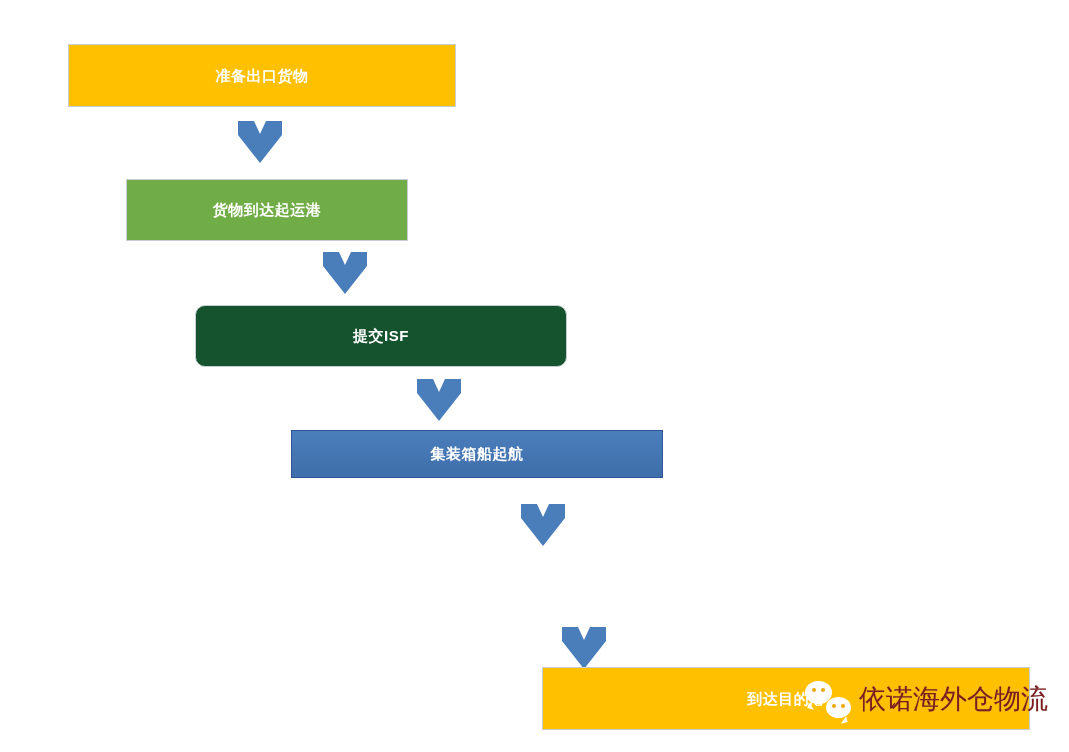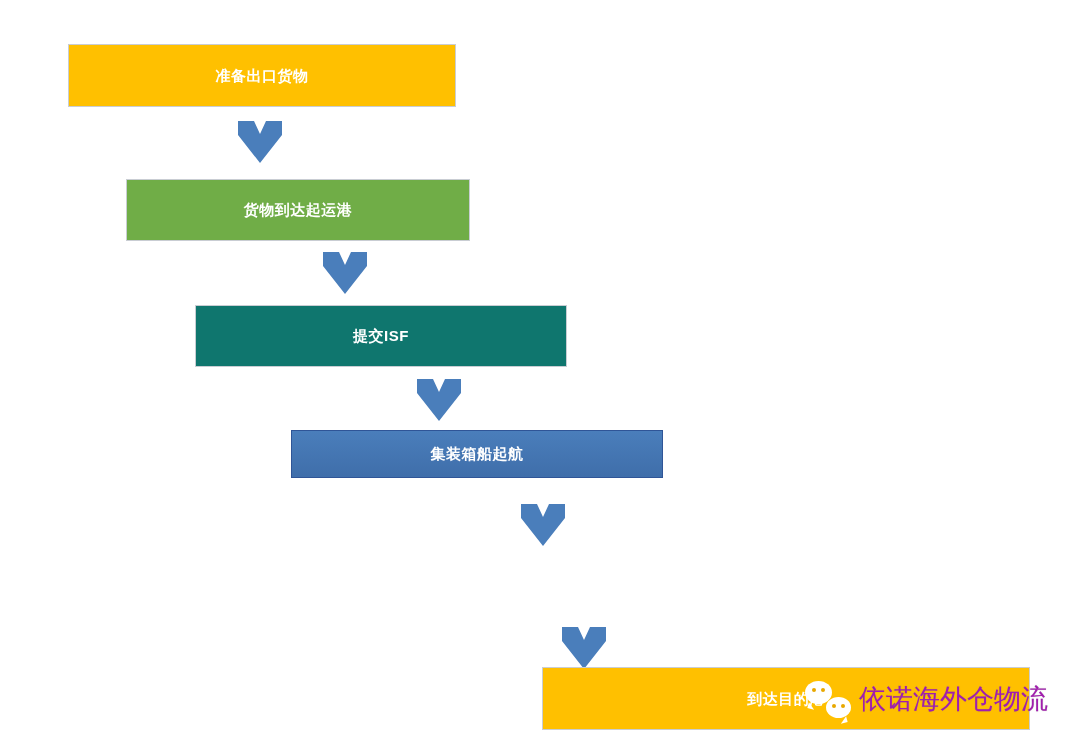--- a/index.html
+++ b/index.html
@@ -27,21 +27,21 @@
     color: #ffffff;
     font-weight: bold;
     font-size: 15px;
     letter-spacing: 0.5px;
     text-align: center;
     line-height: 1.2;
     user-select: none;
   }
   .flow-box.yellow  { background: #ffc000; }
   .flow-box.green   { background: #70ad47; }
-  .flow-box.orange  { background: #0f766e; }
+  .flow-box.orange  { background: #14532d; border-radius: 10px; }
   .flow-box.blue    {
     background: linear-gradient(180deg, #4a7ebb 0%, #3f6eaa 100%);
     border-color: #2f5597;
   }
 
   .arrow {
     position: absolute;
     display: block;
   }
   .arrow svg { display: block; }
@@ -110,42 +110,42 @@
     height: 4px;
     z-index: 3;
   }
   .wechat-logo .dot.b1 { left: 7px;  top: 8px; }
   .wechat-logo .dot.b2 { left: 16px; top: 8px; }
   .wechat-logo .dot.f1 { right: 15px; bottom: 10px; }
   .wechat-logo .dot.f2 { right: 6px;  bottom: 10px; }
 
   .watermark-text {
     font-size: 27px;
-    color: #a21caf;
+    color: #7f1d1d;
     white-space: nowrap;
     font-weight: normal;
     text-shadow: 0 0 1px rgba(120,120,120,0.55);
   }
 </style>
 </head>
 <body>
 
 <div id="canvas">
 
   <div class="flow-box yellow" style="left:68px; top:44px; width:388px; height:63px;">
     <span>准备出口货物</span>
   </div>
 
   <span class="arrow" style="left:238px; top:121px;">
     <svg width="44" height="42" viewBox="0 0 44 42" aria-hidden="true">
       <path d="M0 0 H16 L22 13 L28 0 H44 V14 L22 42 L0 14 Z" fill="#4a7ebb"></path>
     </svg>
   </span>
 
-  <div class="flow-box green" style="left:126px; top:179px; width:344px; height:62px;">
+  <div class="flow-box green" style="left:126px; top:179px; width:282px; height:62px;">
     <span>货物到达起运港</span>
   </div>
 
   <span class="arrow" style="left:323px; top:252px;">
     <svg width="44" height="42" viewBox="0 0 44 42" aria-hidden="true">
       <path d="M0 0 H16 L22 13 L28 0 H44 V14 L22 42 L0 14 Z" fill="#4a7ebb"></path>
     </svg>
   </span>
 
   <div class="flow-box orange" style="left:195px; top:305px; width:372px; height:62px;">

